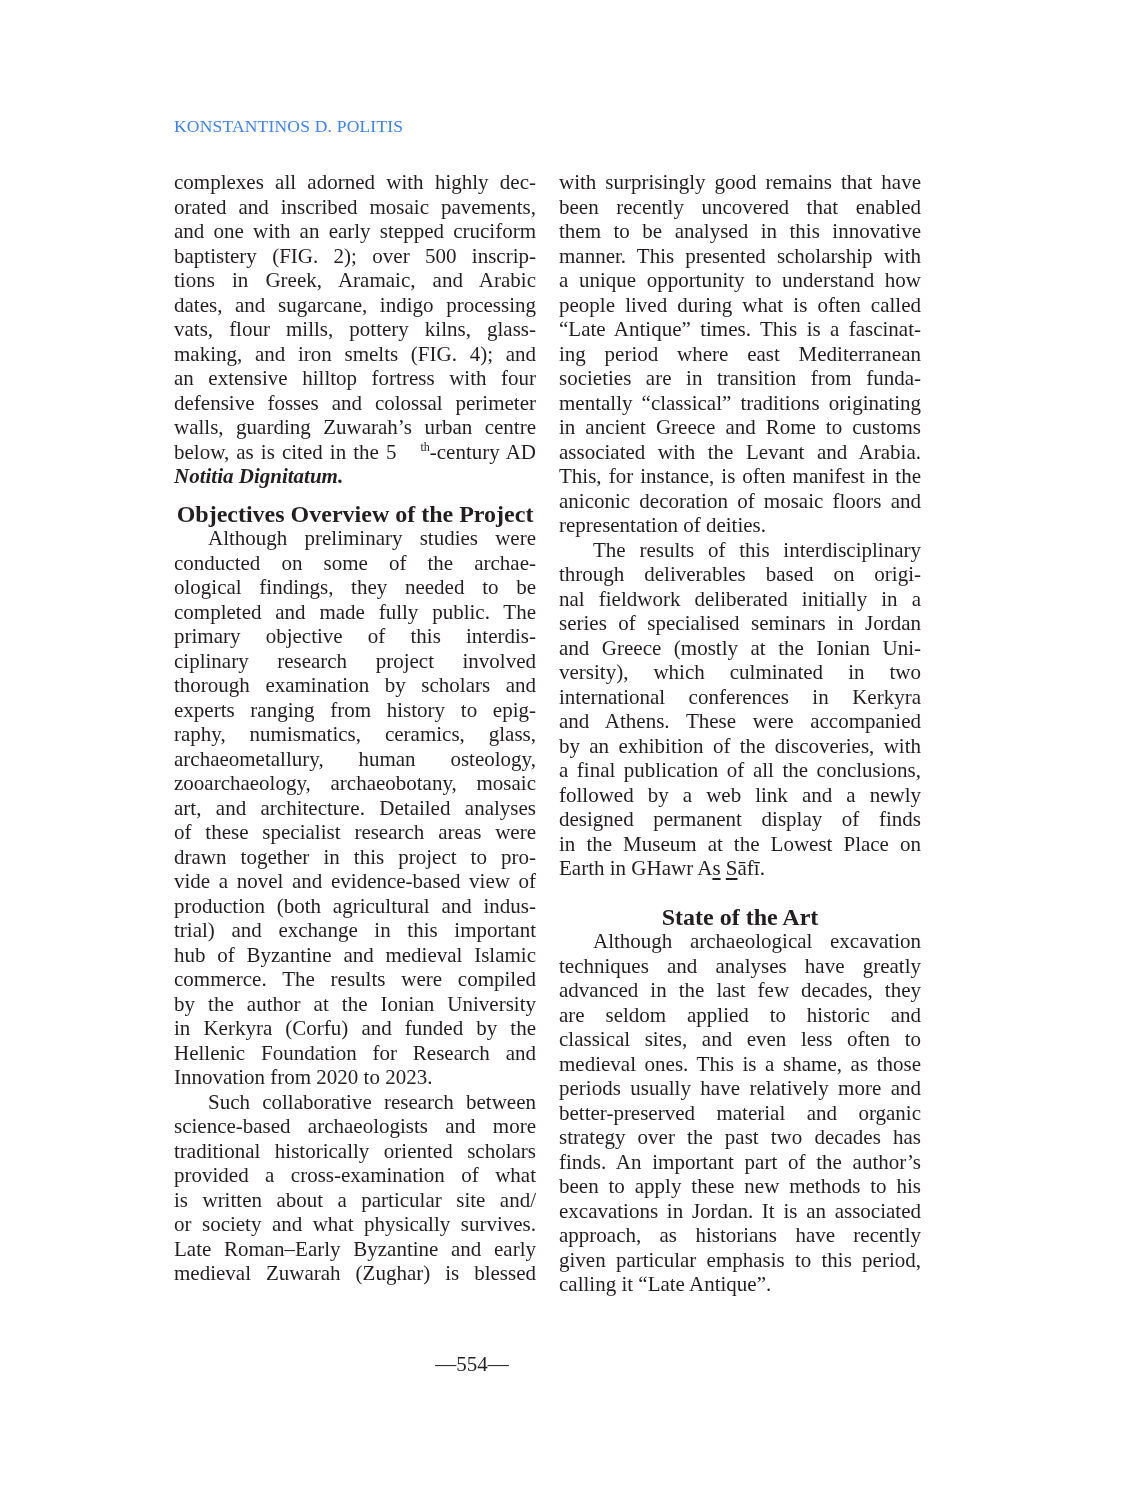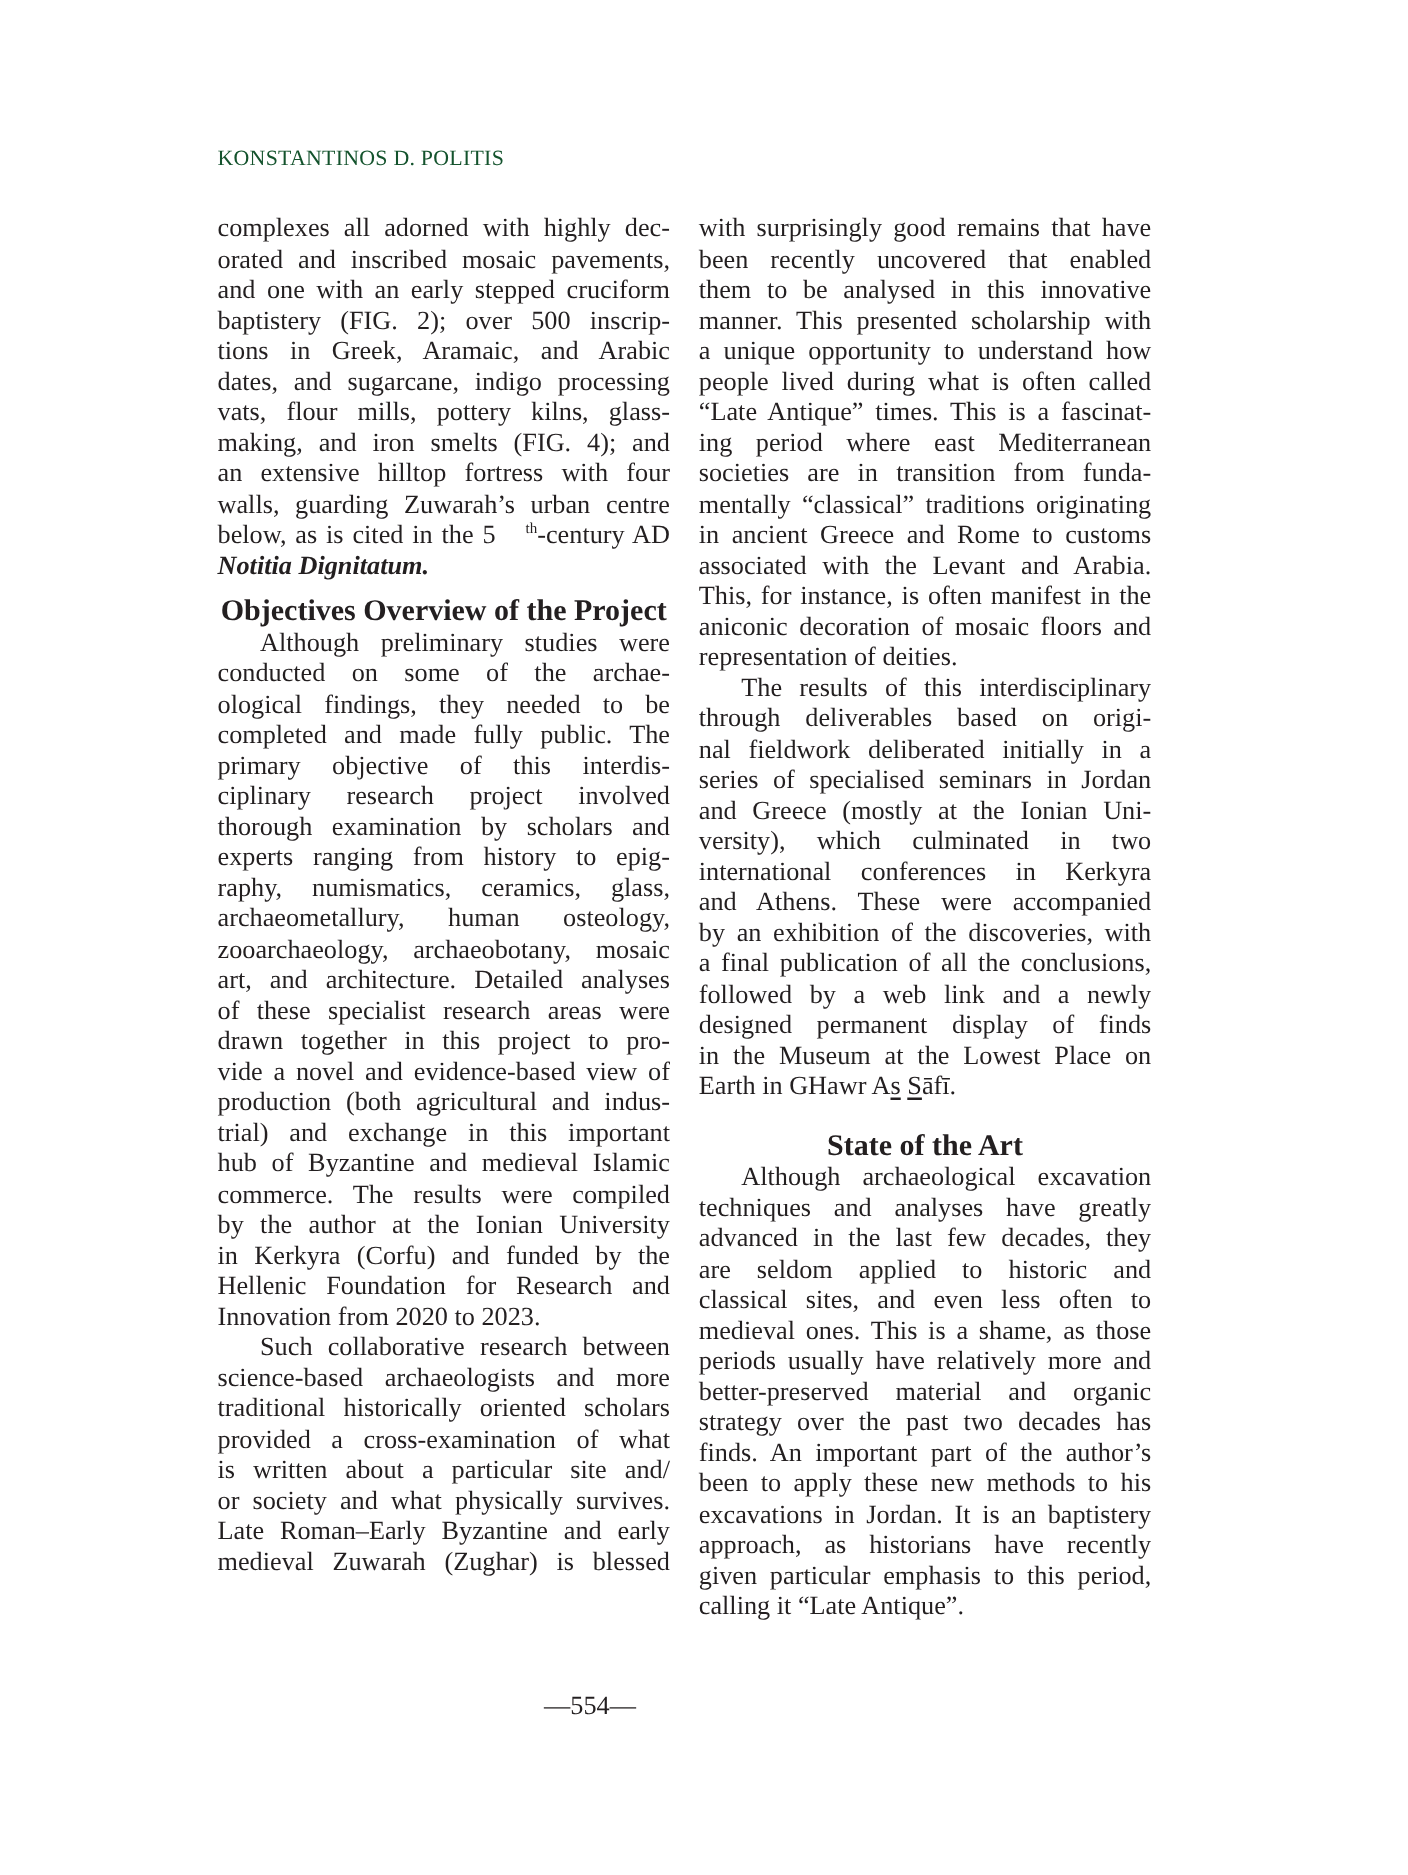--- a/index.html
+++ b/index.html
@@ -14,21 +14,21 @@
       overflow: hidden;
       font-family: "Liberation Serif", "DejaVu Serif", serif;
       color: #231f20;
     }
     .running-head {
       position: absolute;
       left: 174px;
       top: 116px;
       font-size: 17.5px;
       letter-spacing: 0.2px;
-      color: #14532d;
+      color: #3b82f6;
     }
     .column {
       position: absolute;
       top: 170px;
       width: 362px;
     }
     .col-left { left: 174px; }
     .col-right { left: 559px; }
     .line {
       display: block;
@@ -88,20 +88,21 @@
   <div>
     <span class="line">complexes all adorned with highly dec-</span>
     <span class="line">orated and inscribed mosaic pavements,</span>
     <span class="line">and one with an early stepped cruciform</span>
     <span class="line">baptistery (FIG. 2); over 500 inscrip-</span>
     <span class="line">tions in Greek, Aramaic, and Arabic</span>
     <span class="line">dates, and sugarcane, indigo processing</span>
     <span class="line">vats, flour mills, pottery kilns, glass-</span>
     <span class="line">making, and iron smelts (FIG. 4); and</span>
     <span class="line">an extensive hilltop fortress with four</span>
+    <span class="line">defensive fosses and colossal perimeter</span>
     <span class="line">walls, guarding Zuwarah’s urban centre</span>
     <span class="line"><span>below, as is cited in the 5</span><sup>th</sup><span>-century AD</span></span>
     <span class="line last ital">Notitia Dignitatum.</span>
   </div>
 
   <span class="gap"></span>
 
   <span class="heading">Objectives Overview of the Project</span>
 
   <div>
@@ -187,20 +188,20 @@
     <span class="line">techniques and analyses have greatly</span>
     <span class="line">advanced in the last few decades, they</span>
     <span class="line">are seldom applied to historic and</span>
     <span class="line">classical sites, and even less often to</span>
     <span class="line">medieval ones. This is a shame, as those</span>
     <span class="line">periods usually have relatively more and</span>
     <span class="line">better-preserved material and organic</span>
     <span class="line">strategy over the past two decades has</span>
     <span class="line">finds. An important part of the author’s</span>
     <span class="line">been to apply these new methods to his</span>
-    <span class="line">excavations in Jordan. It is an baptistery</span>
+    <span class="line">excavations in Jordan. It is an associated</span>
     <span class="line">approach, as historians have recently</span>
     <span class="line">given particular emphasis to this period,</span>
     <span class="line last">calling it “Late Antique”.</span>
   </div>
 </div>
 
 <div class="page-number">—554—</div>
 
 </body></html>

